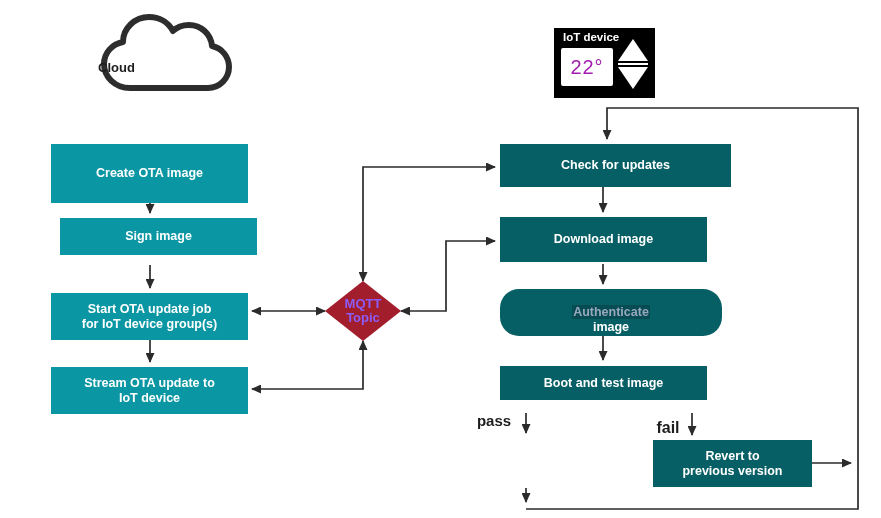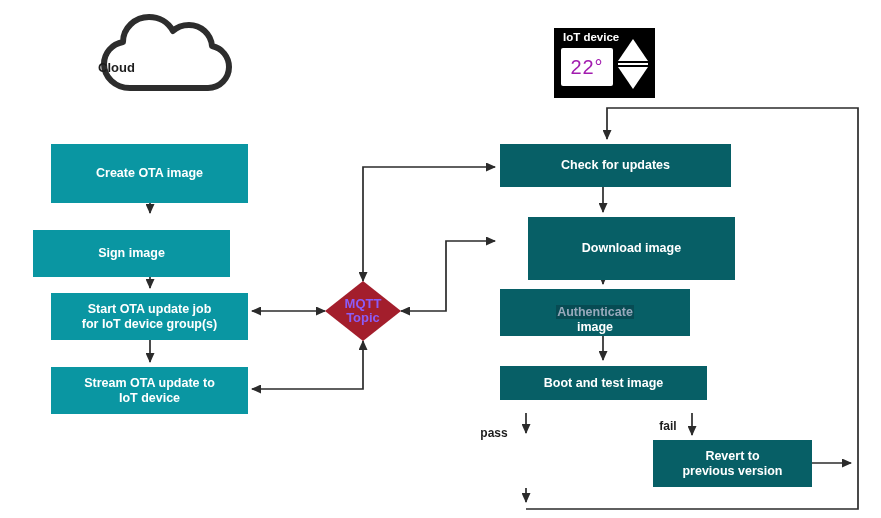--- a/index.html
+++ b/index.html
@@ -81,37 +81,37 @@
 
   <div class="device">
     <div class="device-label">IoT device</div>
     <div class="device-screen">22°</div>
     <div class="tri-up"></div>
     <div class="tri-bar"></div>
     <div class="tri-down"></div>
   </div>
 
   <div class="node teal" style="left:51px;top:144px;width:197px;height:59px;">Create OTA image</div>
-  <div class="node teal" style="left:33px;top:218px;width:197px;height:47px;margin-top:12px;">Sign image</div>
+  <div class="node teal" style="left:60px;top:218px;width:197px;height:37px;">Sign image</div>
   <div class="node teal" style="left:51px;top:293px;width:197px;height:47px;">Start OTA update job
 for IoT device group(s)</div>
   <div class="node teal" style="left:51px;top:367px;width:197px;height:47px;">Stream OTA update to
 IoT device</div>
 
   <div class="mqtt-text" style="left:323px;top:297px;width:80px;">MQTT
 Topic</div>
 
   <div class="node darkteal" style="left:500px;top:144px;width:231px;height:43px;">Check for updates</div>
-  <div class="node darkteal" style="left:528px;top:217px;width:207px;height:63px;">Download image</div>
-  <div class="node darkteal" style="left:500px;top:289px;width:190px;height:47px;">
+  <div class="node darkteal" style="left:500px;top:217px;width:207px;height:45px;">Download image</div>
+  <div class="node darkteal" style="left:500px;top:289px;width:222px;height:47px;border-radius:19px;">
     <span>
       <span class="auth-hl">Authenticate</span>
       <span>image</span>
     </span>
   </div>
   <div class="node darkteal" style="left:500px;top:366px;width:207px;height:34px;">Boot and test image</div>
   <div class="node darkteal" style="left:653px;top:440px;width:159px;height:47px;">Revert to
 previous version</div>
 
-  <div class="lbl" style="left:470px;top:426px;width:48px;font-size:12px;">pass</div>
-  <div class="lbl" style="left:644px;top:419px;width:48px;font-size:12px;">fail</div>
+  <div class="lbl" style="left:470px;top:412px;width:48px;font-size:15px;">pass</div>
+  <div class="lbl" style="left:644px;top:419px;width:48px;font-size:16px;">fail</div>
 
 </div>
 
 </body></html>

